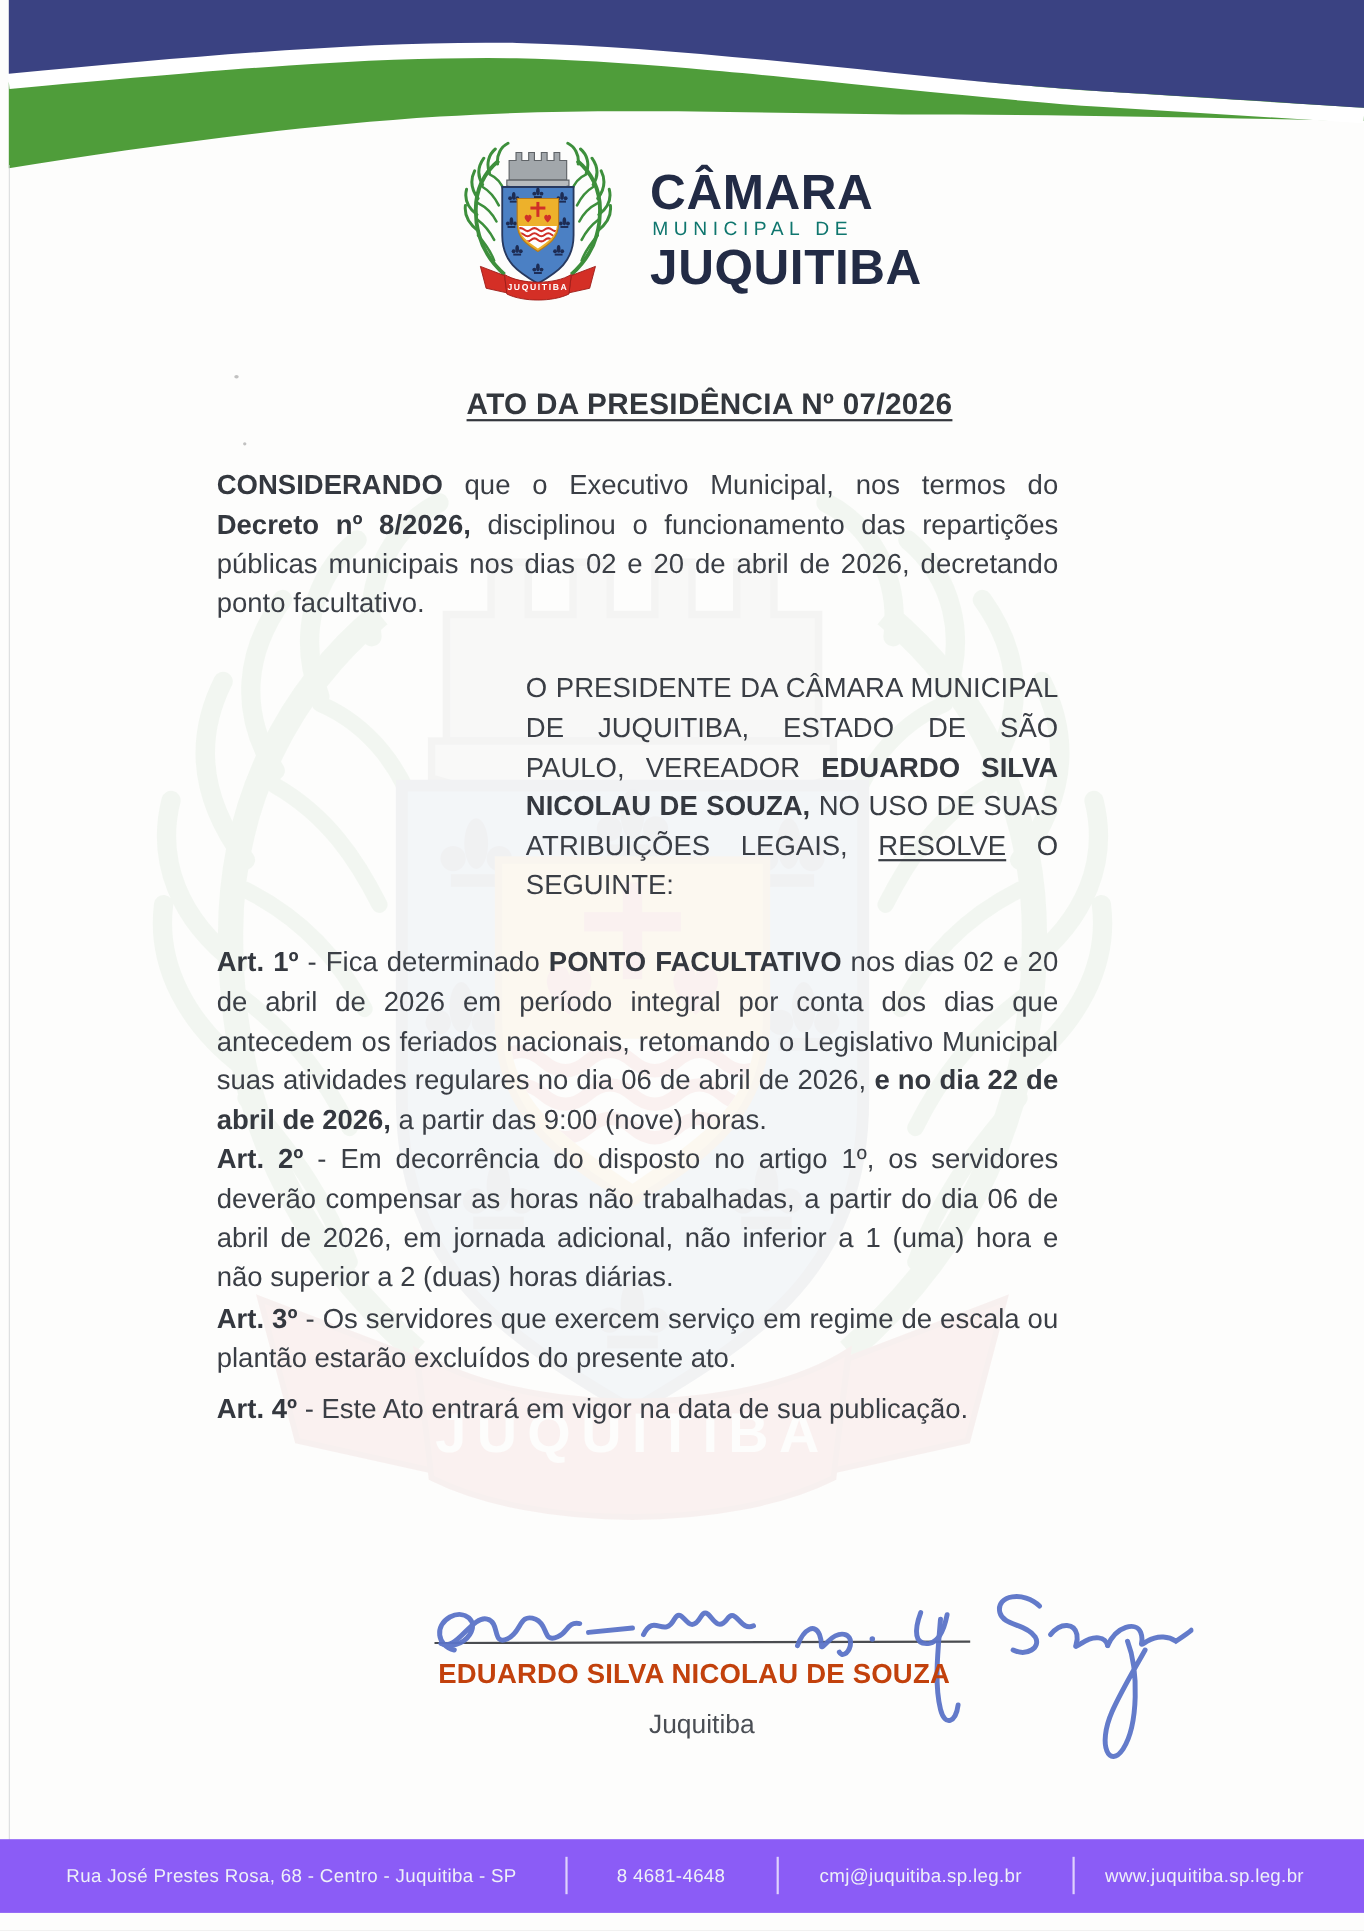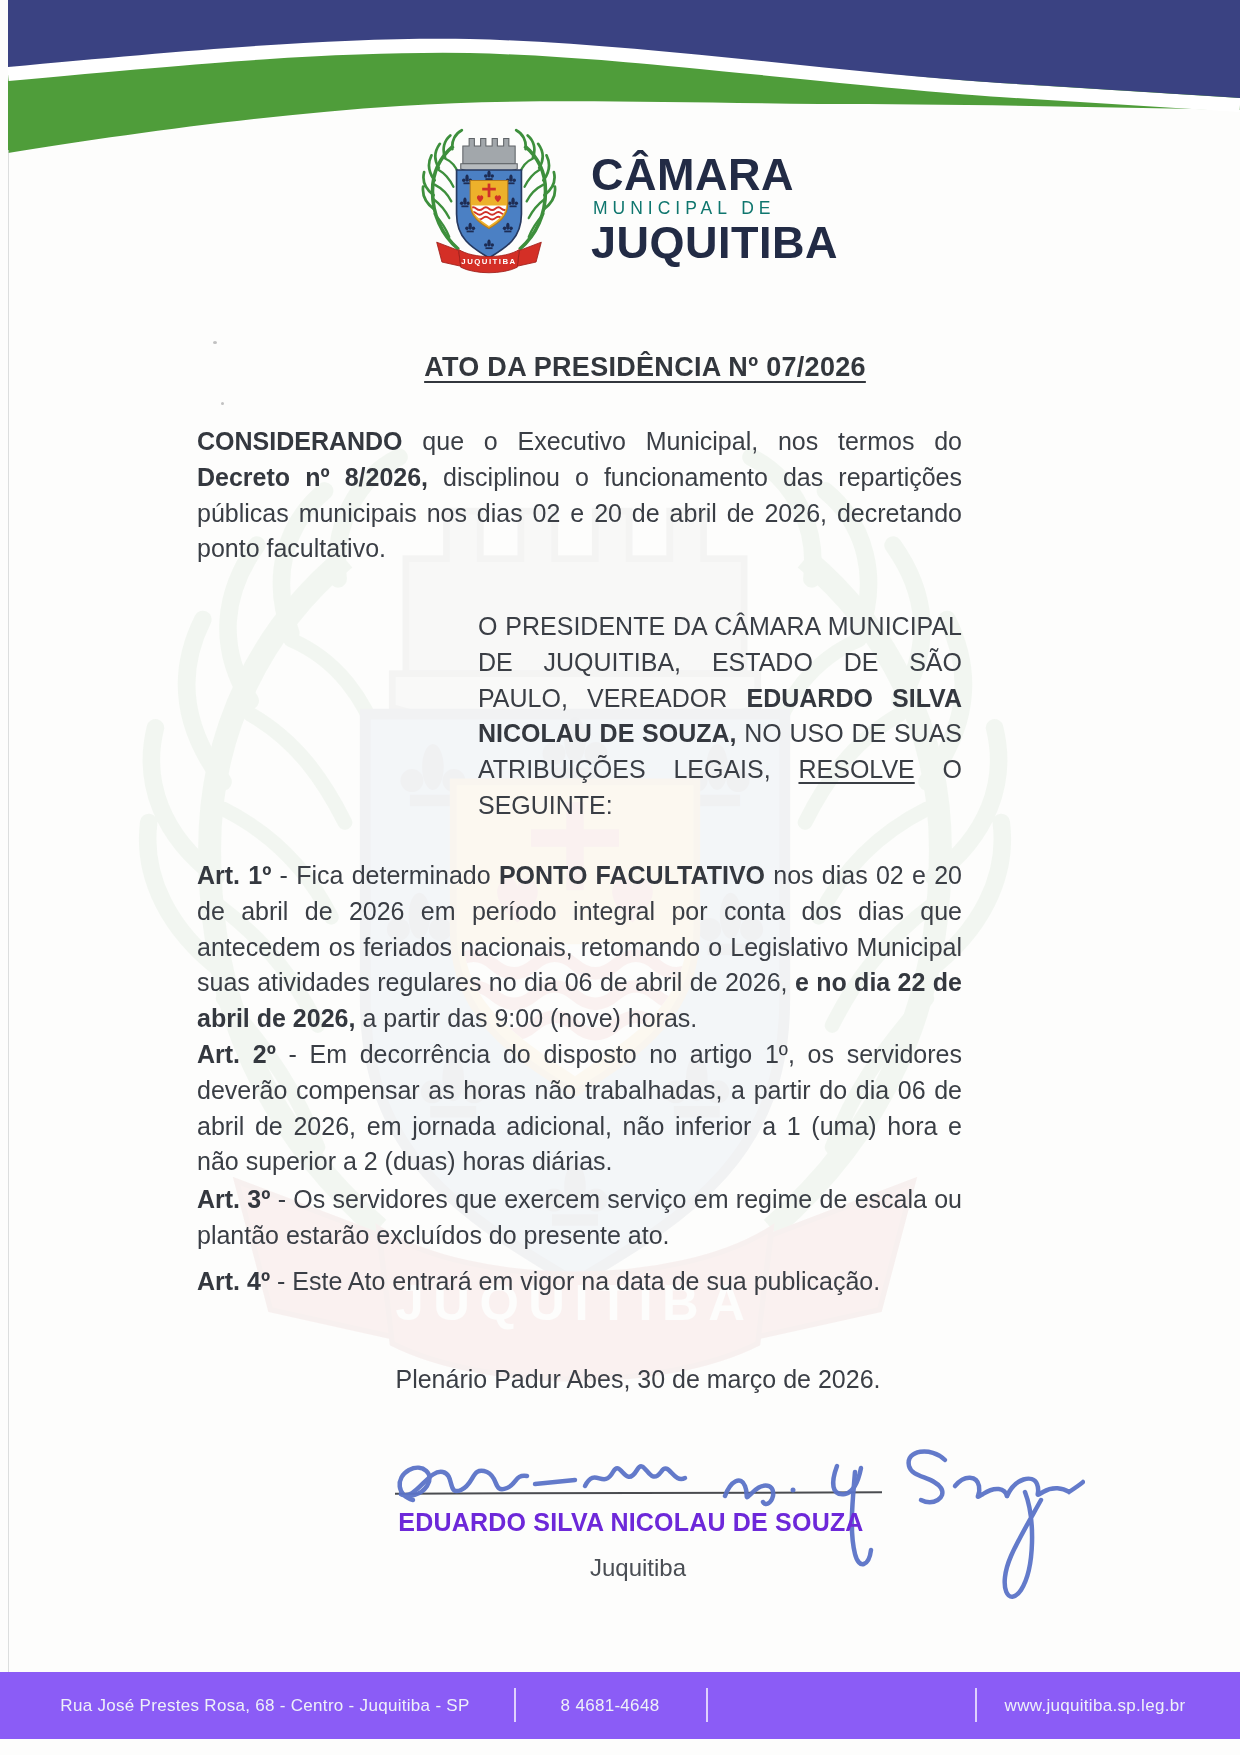--- a/index.html
+++ b/index.html
@@ -28,21 +28,21 @@
     text-align:justify; color:#3a3e45;}
   .para.indent{left:478px; width:484px;}
   .p1{top:424px;} .resolve{top:609px;} .a1{top:858px;} .a2{top:1037px;} .a3{top:1182px;} .a4{top:1264px;}
   .seg-b{font-weight:700; color:#34383f;}
   .seg-u{text-decoration:underline; text-underline-offset:4px;}
   .dateline{position:absolute; left:338px; top:1365px; width:600px; text-align:center; font-size:25px; color:#3a3e45;}
   
   .sig-rule{position:absolute; left:395px; top:1492px; width:487px; height:2px; background:#4a4c50; transform:rotate(-.15deg);}
   .sig-ink{position:absolute; left:385px; top:1438px; width:700px; height:195px;}
   .sig-name{position:absolute; left:231px; top:1508px; width:800px; text-align:center;
-    font-size:25px; font-weight:600; color:#6d28d9; letter-spacing:.2px;}
+    font-size:25px; font-weight:600; color:#c2410c; letter-spacing:.2px;}
   .sig-role{position:absolute; left:238px; top:1554px; width:800px; text-align:center;
     font-size:24px; color:#4a4e54;}
   
   .footer{position:absolute; left:0; top:1672px; width:1240px; height:67px; background:#8b5cf6;}
   .footer .item{position:absolute; top:0; height:67px; display:flex; align-items:center; justify-content:center;
     color:#eef1f8; font-size:17px; letter-spacing:.3px;}
   .f-address{left:30px; width:470px;}
   .f-phone{left:520px; width:180px;}
   .f-email{left:712px; width:250px;}
   .f-site{left:980px; width:230px;}
@@ -145,21 +145,20 @@
   </div>
 
   <div class="para a3">
     <span class="seg-b">Art. 3º</span><span> - Os servidores que exercem serviço em regime de escala ou plantão estarão excluídos do presente ato.</span>
   </div>
 
   <div class="para a4">
     <span class="seg-b">Art. 4º</span><span> - Este Ato entrará em vigor na data de sua publicação.</span>
   </div>
 
-  <div class="dateline">Plenário Padur Abes, 30 de março de 2026.</div>
 
   <div class="sig-rule"></div>
   <svg class="sig-ink" viewBox="0 0 700 195">
     <g fill="none" stroke="#5b74c8" stroke-width="4.5" stroke-linecap="round" opacity="0.95">
       <path d="M28,62 C12,58 10,40 24,32 C38,25 50,36 42,48 C36,57 24,60 16,56"></path>
       <path d="M16,56 C30,64 44,30 58,34 C70,37 62,58 76,52 C90,46 86,28 102,34 C114,39 108,56 122,50 C132,46 130,36 142,38"></path>
       <path d="M150,46 L190,42"></path>
       <path d="M200,48 C210,28 218,52 228,34 C236,20 240,52 252,32 C260,18 264,50 276,34 C284,22 288,46 300,40"></path>
       <path d="M340,58 C346,42 356,38 360,48 C364,58 358,64 368,54 C378,44 390,46 388,58 C386,66 380,68 378,64"></path>
       <circle cx="408" cy="52" r="2.5" fill="#5b74c8" stroke="none"></circle>
@@ -172,20 +171,21 @@
     </g>
   </svg>
   <div class="sig-name">EDUARDO SILVA NICOLAU DE SOUZA</div>
   <div class="sig-role">Juquitiba</div>
 
   <div class="footer">
     <div class="item f-address">Rua José Prestes Rosa, 68 - Centro - Juquitiba - SP</div>
     <div class="f-div d1"></div>
     <div class="item f-phone">8 4681-4648</div>
     <div class="f-div d2"></div>
+    <div class="item f-email">cmj@juquitiba.sp.leg.br</div>
     <div class="f-div d3"></div>
     <div class="item f-site">www.juquitiba.sp.leg.br</div>
   </div>
 
   <div class="speck" style="left:213px;top:341px;width:4px;height:3px"></div>
   <div class="speck" style="left:221px;top:402px;width:3px;height:3px"></div>
 
 </div>
 
 </body></html>

